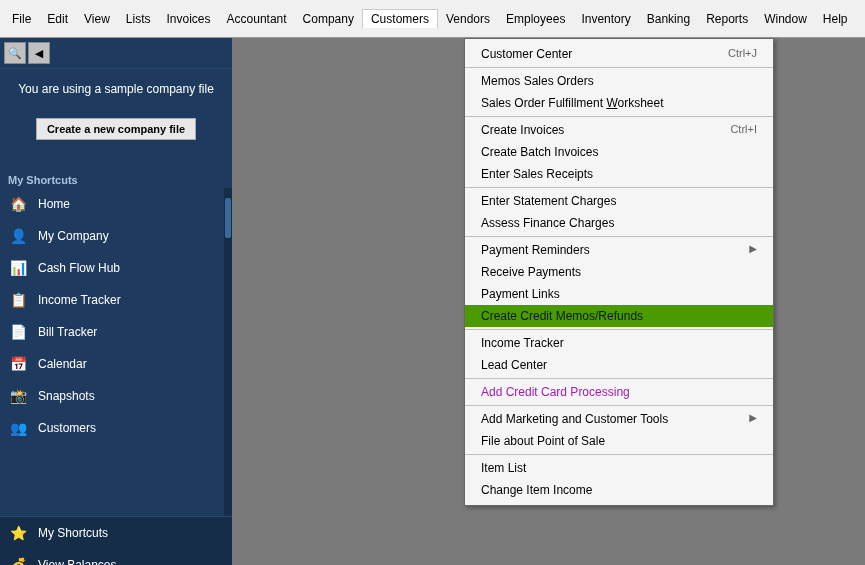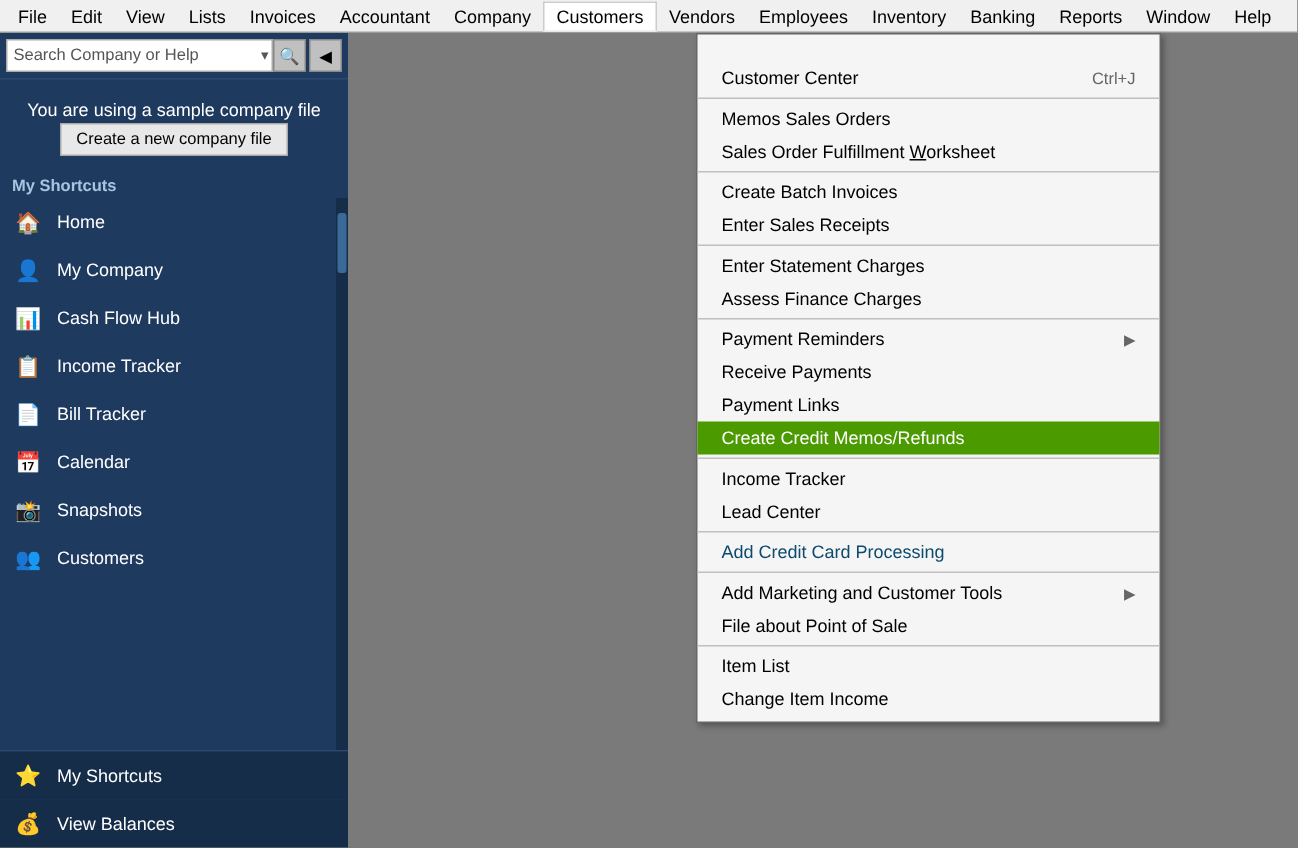--- a/index.html
+++ b/index.html
@@ -4,21 +4,21 @@
   <style>
     * { margin: 0; padding: 0; box-sizing: border-box; }
     body { width: 865px; height: 565px; font-family: Arial, sans-serif; font-size: 12px; overflow: hidden; background: #7a7a7a; }
 
     
     .menu-bar {
       display: flex;
       align-items: center;
       background: #f0f0f0;
       border-bottom: 1px solid #999;
-      height: 22px;
+      height: 38px;
       padding: 0 4px;
     }
     .menu-item {
       padding: 2px 8px;
       cursor: pointer;
       font-size: 12px;
       color: #000;
     }
 
     
@@ -75,28 +75,29 @@
     }
 
     .sidebar-company-info {
       text-align: center;
       padding: 12px 8px 8px;
       color: #fff;
       font-size: 12px;
       line-height: 1.4;
     }
     .sidebar-company-btn {
-      margin: 0 auto;
+      margin: 20px auto;
       display: block;
       background: #e8e8e8;
       border: 1px solid #aaa;
       padding: 4px 10px;
       font-size: 11px;
       cursor: pointer;
       color: #000;
+      font-weight: bold;
     }
 
     .sidebar-section-title {
       color: #a8c4e0;
       font-size: 11px;
       font-weight: bold;
       padding: 6px 8px 2px;
       text-transform: none;
     }
 
@@ -154,37 +155,36 @@
       box-shadow: 2px 2px 4px rgba(0,0,0,0.3);
       z-index: 100;
     }
 
     .dropdown-item {
       padding: 4px 16px;
       cursor: pointer;
       color: #000;
       font-size: 12px;
       display: flex;
-      align-items: flex-end;
+      align-items: flex-start;
       justify-content: space-between;
     }
     .dropdown-item.highlighted {
       background: #4a9a00;
-      color: #ffffff;
+      color: #0f172a;
     }
     .dropdown-separator {
       height: 1px;
       background: #c0c0c0;
       margin: 2px 0;
     }
     .dropdown-item .shortcut {
       color: #666;
       font-size: 11px;
       margin-left: 20px;
-      margin-top: 16px;
     }
     .dropdown-item .arrow {
       font-size: 10px;
       color: #666;
     }
 
     
     .menu-item.customers-active {
       background: #fff;
       border: 1px solid #ccc;
@@ -212,24 +212,20 @@
   <div class="menu-item">Reports</div>
   <div class="menu-item">Window</div>
   <div class="menu-item">Help</div>
 </div>
 
 <div class="main-container">
 
   <div class="sidebar">
 
     <div class="sidebar-search">
-      <div class="sidebar-search-box">
-        <span style="font-size:11px; color:#555; padding:0 4px; flex:1;">Search Company or Help</span>
-        <span style="font-size:10px; color:#555; padding:0 2px;">▾</span>
-      </div>
       <div class="sidebar-search-btn">🔍</div>
       <div class="sidebar-arrow-btn">◀</div>
     </div>
 
     <div class="sidebar-company-info">
       <div>You are using a sample company file</div>
       <button class="sidebar-company-btn">Create a new company file</button>
     </div>
 
     <div class="sidebar-section-title">My Shortcuts</div>
@@ -298,20 +294,24 @@
 
       <div class="dropdown-item">
         <span>Memos Sales Orders</span>
       </div>
       <div class="dropdown-item">
         <span>Sales Order Fulfillment <span style="text-decoration:underline;">W</span>orksheet</span>
       </div>
       <div class="dropdown-separator"></div>
 
       <div class="dropdown-item">
+        <span>Create Invoices</span>
+        <span class="shortcut">Ctrl+I</span>
+      </div>
+      <div class="dropdown-item">
         <span>Create Batch Invoices</span>
       </div>
       <div class="dropdown-item">
         <span>Enter Sales Receipts</span>
       </div>
       <div class="dropdown-separator"></div>
 
       <div class="dropdown-item">
         <span>Enter Statement Charges</span>
       </div>
@@ -337,21 +337,21 @@
 
       <div class="dropdown-item">
         <span>Income Tracker</span>
       </div>
       <div class="dropdown-item">
         <span>Lead Center</span>
       </div>
       <div class="dropdown-separator"></div>
 
       <div class="dropdown-item">
-        <span style="color:#0c4a6e;">Add Credit Card Processing</span>
+        <span style="color:#a21caf;">Add Credit Card Processing</span>
       </div>
       <div class="dropdown-separator"></div>
 
       <div class="dropdown-item">
         <span>Add Marketing and Customer Tools</span>
         <span class="arrow">▶</span>
       </div>
       <div class="dropdown-item">
         <span>File about Point of Sale</span>
       </div>

